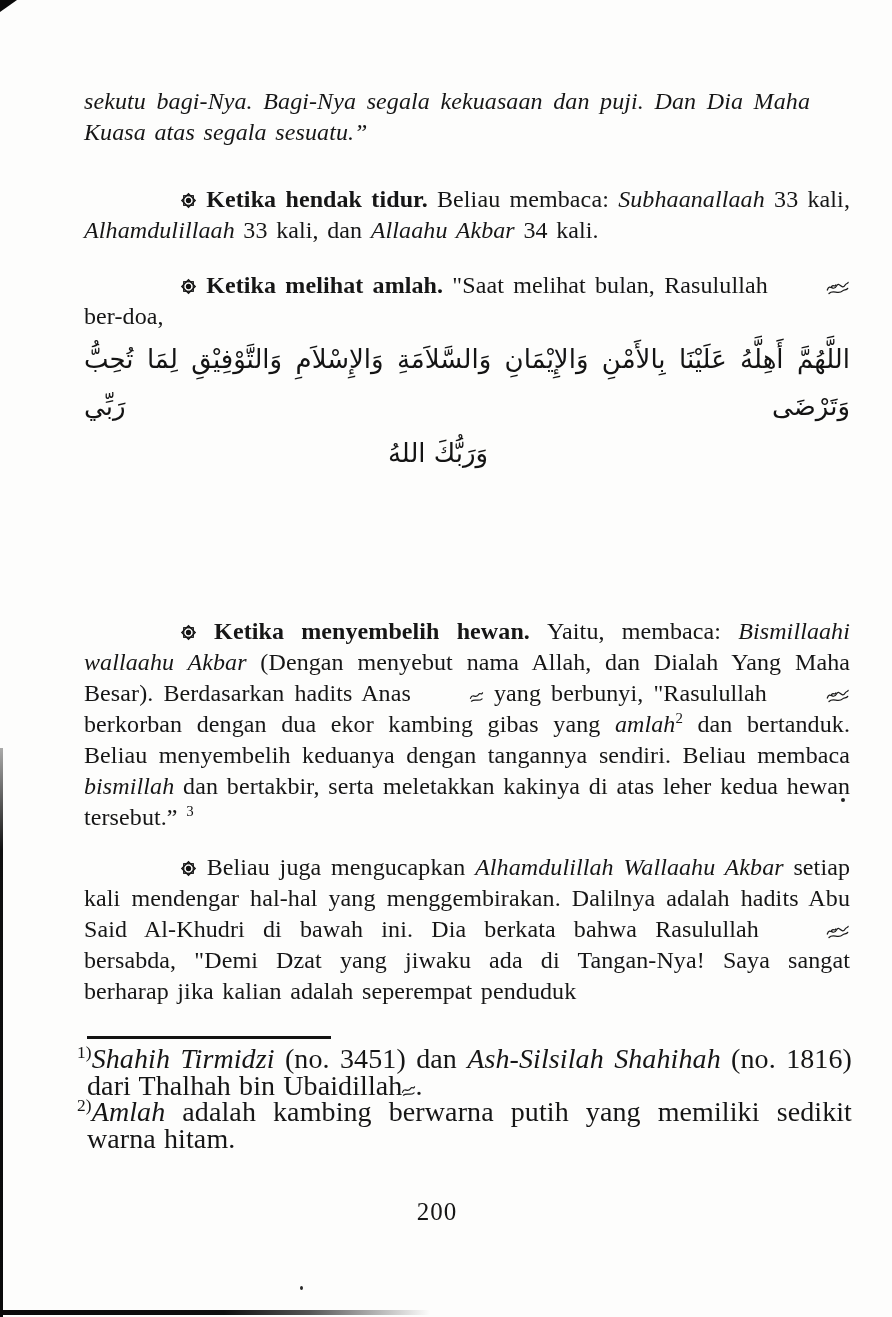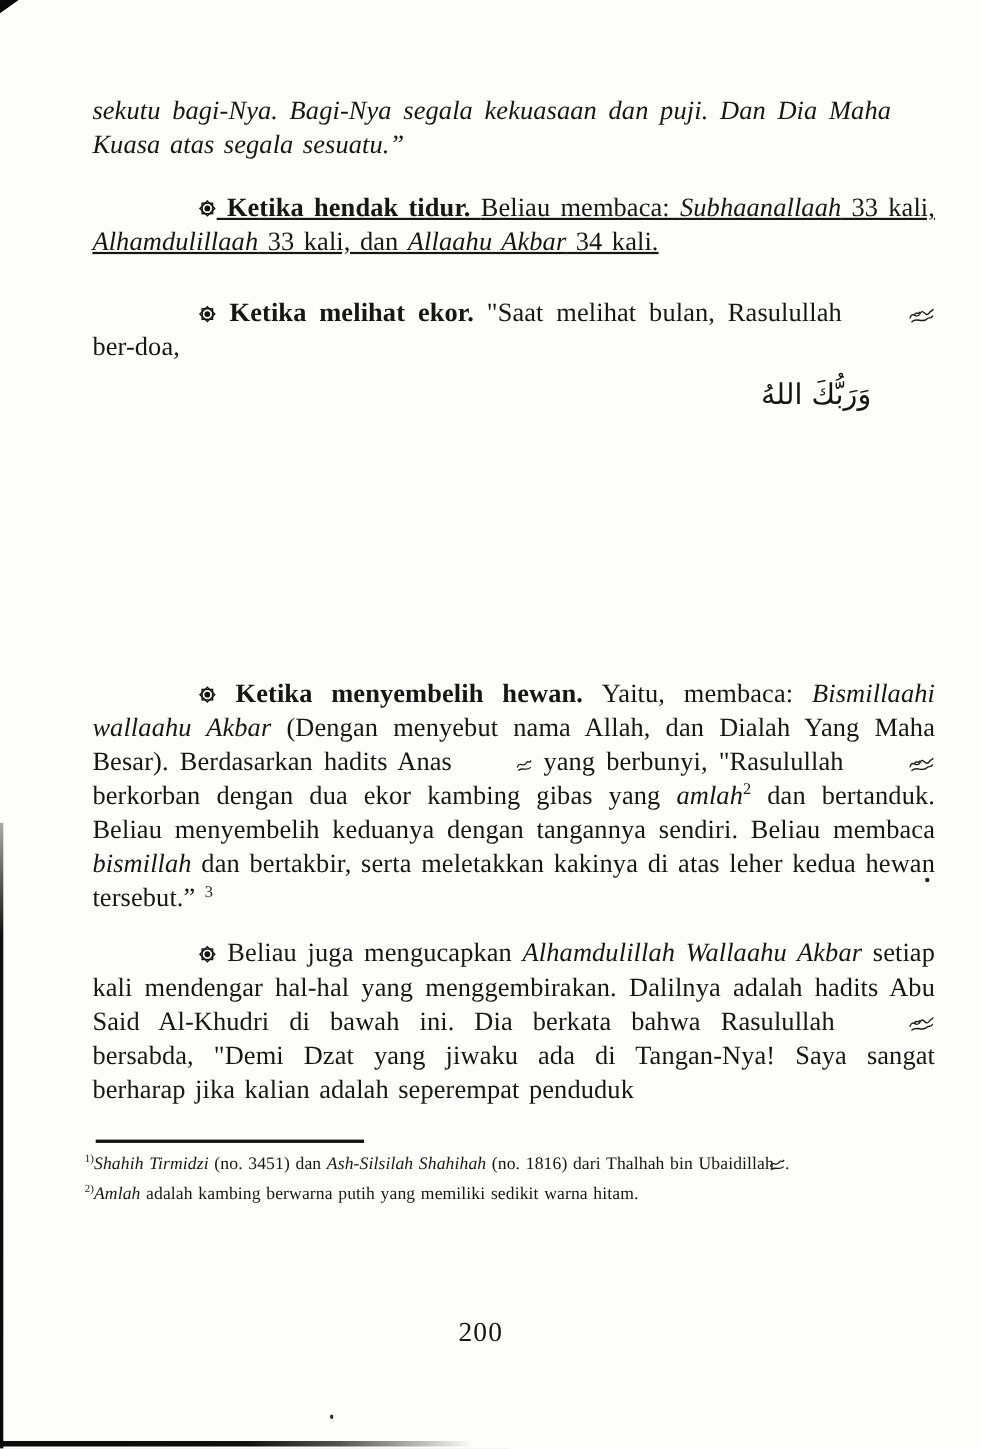--- a/index.html
+++ b/index.html
@@ -31,28 +31,28 @@
   .seg-b{font-weight:700;}
   .seg-i{font-style:italic;}
   sup.seg-sup{font-size:0.62em;line-height:0;}
   .arabic{
     direction:rtl;
     font-family:"DejaVu Sans", sans-serif;
     font-size:26px;line-height:47px;
     color:#141414;
   }
   .arabic-line1{text-align:justify;text-align-last:justify;}
-  .arabic-line2{text-align:right;padding-left:0;padding-right:58px;}
+  .arabic-line2{text-align:center;padding-left:0;padding-right:58px;}
   .footnote-rule{
     position:absolute;left:87px;top:1036px;
     width:244px;height:3px;background:#121212;
   }
   .footnotes{
     position:absolute;left:77px;top:1046px;width:775px;
-    font-size:16px;line-height:26.5px;
+    font-size:28px;line-height:26.5px;
     text-align:justify;letter-spacing:0.1px;word-spacing:1px;
   }
   .footnote{padding-left:10px;text-indent:-10px;}
   .page-number{
     position:absolute;left:0;right:18px;top:1198px;
     text-align:center;font-size:25px;letter-spacing:1px;
   }
   
   .icon{display:inline-block;line-height:0;}
   .icon svg{display:inline-block;}
@@ -78,37 +78,38 @@
 </style>
 </head>
 <body>
 
 <div class="page">
 
   <div class="corner-wedge"></div>
 
   <div class="block italic-quote" style="top:86px;width:726px;"><span class="seg-i">sekutu bagi-Nya. Bagi-Nya segala kekuasaan dan puji. Dan Dia Maha Kuasa atas segala sesuatu.”</span></div>
 
-  <div class="block body-text indented" style="top:174px;text-decoration:underline;"><span class="icon icon-ornament-bullet"><svg viewBox="0 0 20 20" xmlns="http://www.w3.org/2000/svg">
+  <div class="block body-text indented" style="top:184px;"><span class="icon icon-ornament-bullet"><svg viewBox="0 0 20 20" xmlns="http://www.w3.org/2000/svg">
           <rect x="4.4" y="4.4" width="11.2" height="11.2" fill="none" stroke="#121212" stroke-width="1.5"></rect>
           <rect x="4.4" y="4.4" width="11.2" height="11.2" fill="none" stroke="#121212" stroke-width="1.5" transform="rotate(45 10 10)"></rect>
           <circle cx="10" cy="10" r="3.1" fill="#121212"></circle>
         </svg></span><span class="seg-b"> Ketika hendak tidur. </span><span>Beliau membaca: </span><span class="seg-i">Subhaanallaah</span><span> 33 kali, </span><span class="seg-i">Alhamdulillaah</span><span> 33 kali, dan </span><span class="seg-i">Allaahu Akbar</span><span> 34 kali.</span></div>
 
   <div class="block body-text indented" style="top:270px;"><span class="icon icon-ornament-bullet"><svg viewBox="0 0 20 20" xmlns="http://www.w3.org/2000/svg">
           <rect x="4.4" y="4.4" width="11.2" height="11.2" fill="none" stroke="#121212" stroke-width="1.5"></rect>
           <rect x="4.4" y="4.4" width="11.2" height="11.2" fill="none" stroke="#121212" stroke-width="1.5" transform="rotate(45 10 10)"></rect>
           <circle cx="10" cy="10" r="3.1" fill="#121212"></circle>
-        </svg></span><span class="seg-b"> Ketika melihat ekor. </span><span>"Saat melihat bulan, Rasulullah </span><span class="icon icon-pbuh"><svg viewBox="0 0 28 20" xmlns="http://www.w3.org/2000/svg" fill="none" stroke="#1a1a1a" stroke-width="1.5" stroke-linecap="round">
+        </svg></span><span class="seg-b"> Ketika melihat amlah. </span><span>"Saat melihat bulan, Rasulullah </span><span class="icon icon-pbuh"><svg viewBox="0 0 28 20" xmlns="http://www.w3.org/2000/svg" fill="none" stroke="#1a1a1a" stroke-width="1.5" stroke-linecap="round">
           <path d="M2 13 C5 4, 9 16, 13 8 C16 2, 19 14, 23 7 C24.5 4.5, 26 6, 26.5 4"></path>
           <path d="M4 17 C9 12, 15 19, 20 14 C22 12, 24.5 14, 26 11"></path>
           <path d="M7 9 C9 6, 11 10, 12 7"></path>
         </svg></span><span> ber-doa,</span></div>
 
   <div class="block arabic" style="top:336px;">
+    <div class="arabic-line1">اللَّهُمَّ أَهِلَّهُ عَلَيْنَا بِالأَمْنِ وَالإِيْمَانِ وَالسَّلاَمَةِ وَالإِسْلاَمِ وَالتَّوْفِيْقِ لِمَا تُحِبُّ وَتَرْضَى رَبِّي</div>
     <div class="arabic-line2">وَرَبُّكَ اللهُ</div>
   </div>
 
 
   <div class="block body-text indented" style="top:616px;"><span class="icon icon-ornament-bullet"><svg viewBox="0 0 20 20" xmlns="http://www.w3.org/2000/svg">
           <rect x="4.4" y="4.4" width="11.2" height="11.2" fill="none" stroke="#121212" stroke-width="1.5"></rect>
           <rect x="4.4" y="4.4" width="11.2" height="11.2" fill="none" stroke="#121212" stroke-width="1.5" transform="rotate(45 10 10)"></rect>
           <circle cx="10" cy="10" r="3.1" fill="#121212"></circle>
         </svg></span><span class="seg-b"> Ketika menyembelih hewan. </span><span>Yaitu, membaca: </span><span class="seg-i">Bismillaahi wallaahu Akbar</span><span> (Dengan menyebut nama Allah, dan Dialah Yang Maha Besar). Berdasarkan hadits Anas </span><span class="icon icon-ra"><svg viewBox="0 0 16 14" xmlns="http://www.w3.org/2000/svg" fill="none" stroke="#1a1a1a" stroke-width="1.3" stroke-linecap="round">
           <path d="M1.5 9 C3.5 2.5, 7.5 10.5, 10.5 4.5 C11.8 2.2, 13.5 6, 14.5 3"></path>

